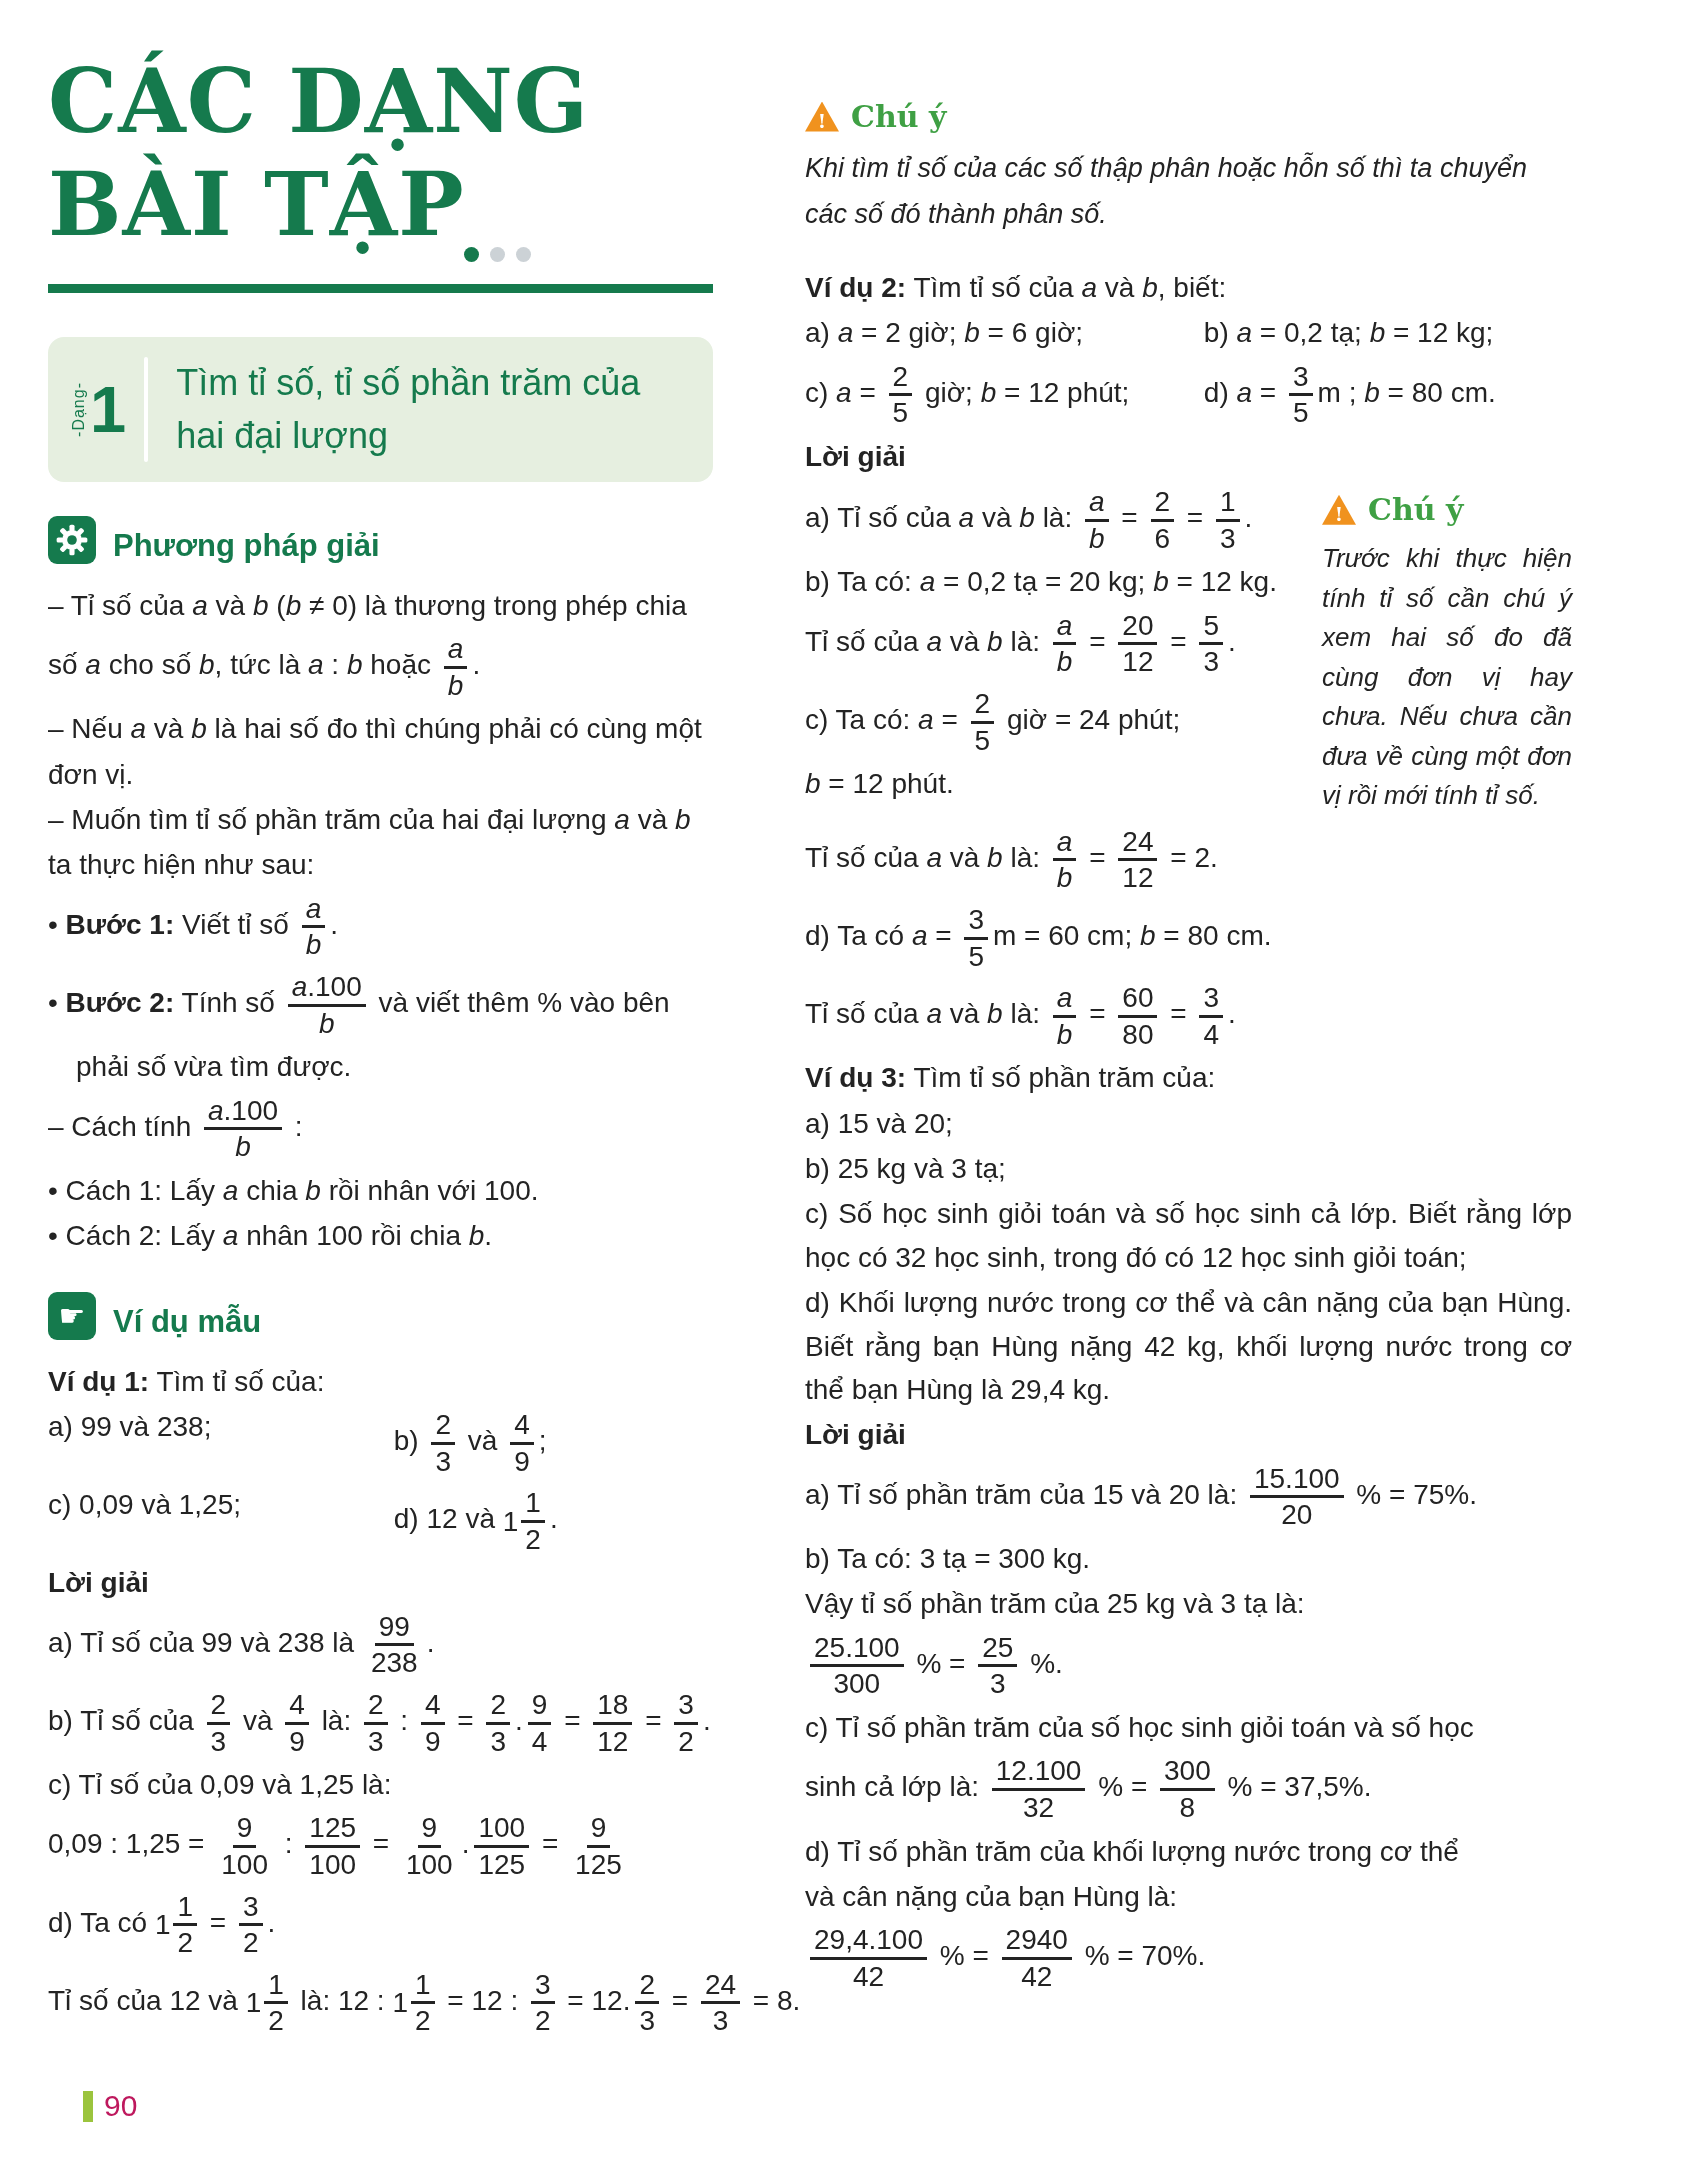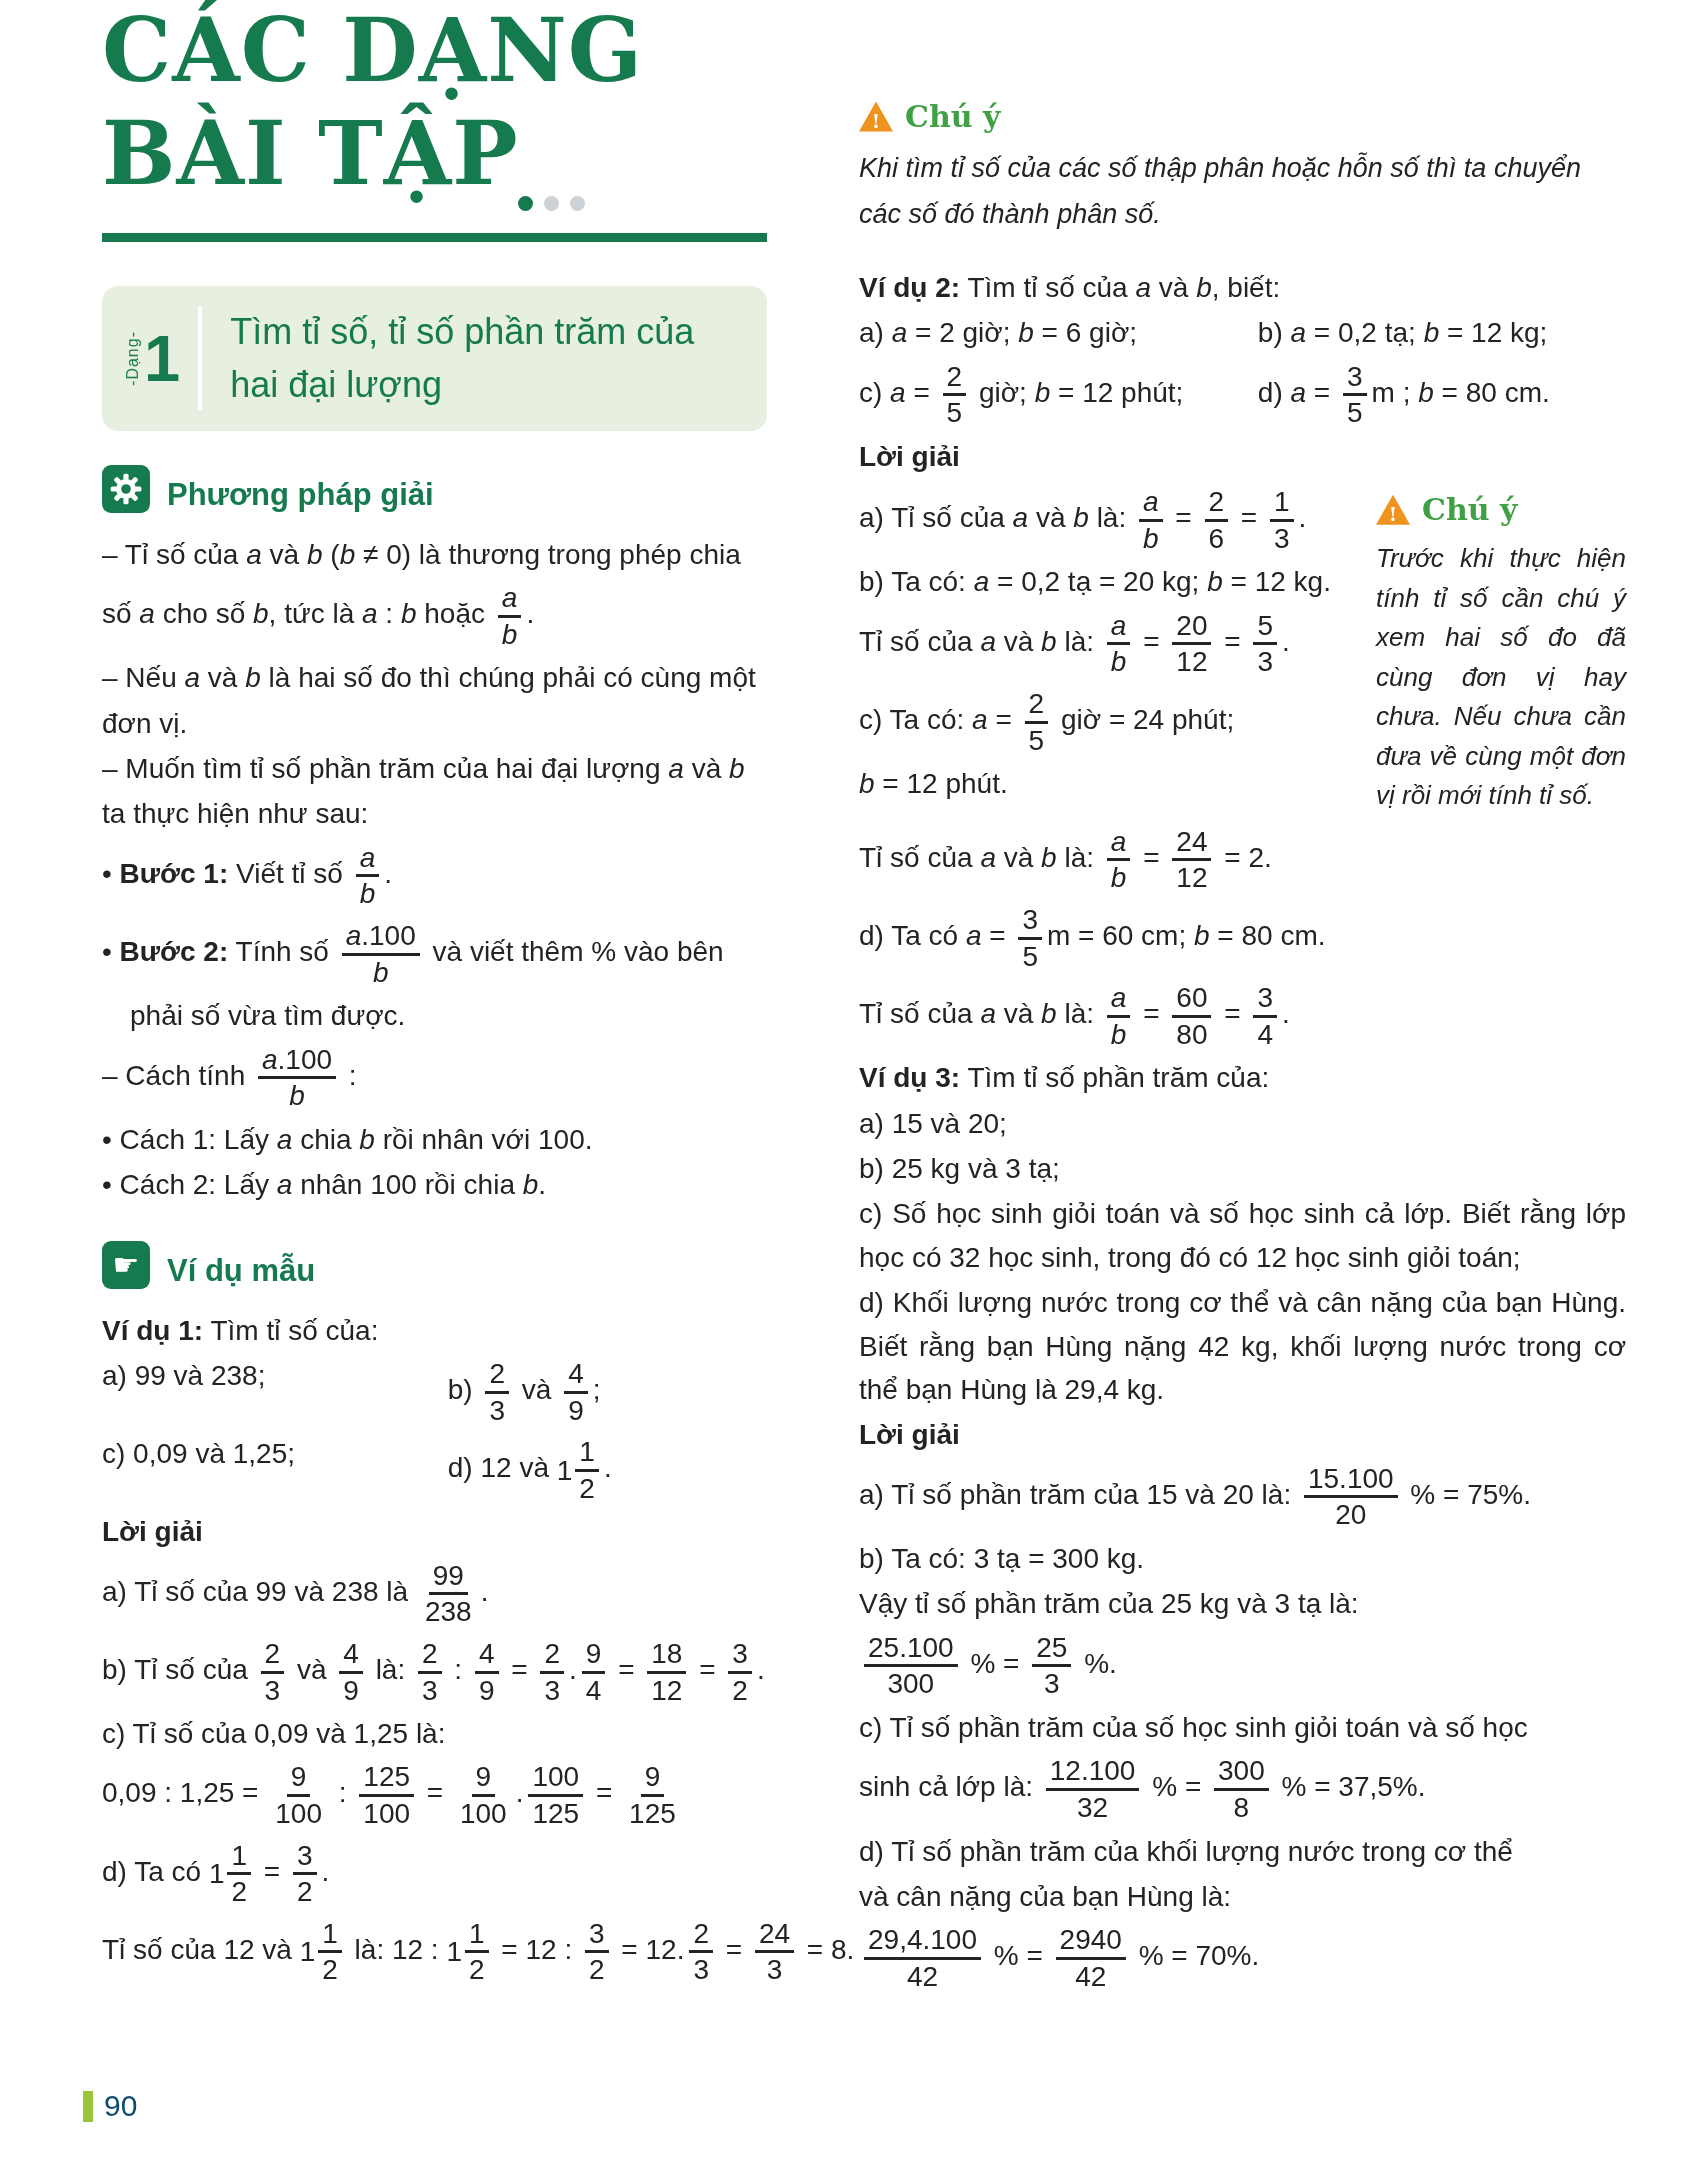--- a/index.html
+++ b/index.html
@@ -9,21 +9,21 @@
     --boxbg:#e6efe0;
     --pagebar:#9bc43d;
     --ink:#232323;
   }
   html,body{margin:0;padding:0;}
   body{
     width:1683px;height:2178px;background:#ffffff;
     font-family:"Liberation Sans",sans-serif;color:var(--ink);
   }
   .page{position:relative;width:1683px;height:2178px;overflow:hidden;display:flex;}
-  .col-left{width:665px;margin-left:102px;flex:none;}
+  .col-left{width:665px;margin-left:48px;padding-top:51px;flex:none;}
   .col-right{width:767px;margin-left:92px;padding-top:95px;flex:none;}
 
   
   .title-wrap{position:relative;}
   .big-title{
     font-family:"DejaVu Serif",serif;font-weight:bold;
     font-size:87px;line-height:1.18;color:var(--green);letter-spacing:1px;
   }
   .title-dots{position:absolute;left:416px;top:196px;display:flex;gap:11px;}
   .title-dots span{width:15px;height:15px;border-radius:50%;background:#ccd2d6;display:inline-block;}
@@ -86,21 +86,21 @@
   }
 
   
   .split{display:flex;}
   .split-main{width:517px;flex:none;}
   .split-side{flex:1;padding-top:8px;}
 
   
   .footer{position:absolute;left:83px;bottom:55px;display:flex;align-items:center;}
   .page-bar{width:10px;height:31px;background:var(--pagebar);margin-right:11px;}
-  .page-num{font-size:30px;color:#0c4a6e;}
+  .page-num{font-size:30px;color:#be185d;}
 
   i{font-style:italic;}
   b{font-weight:bold;}
 </style>
 </head>
 <body>
 
 <div class="page">
 
   <div class="col-left">

